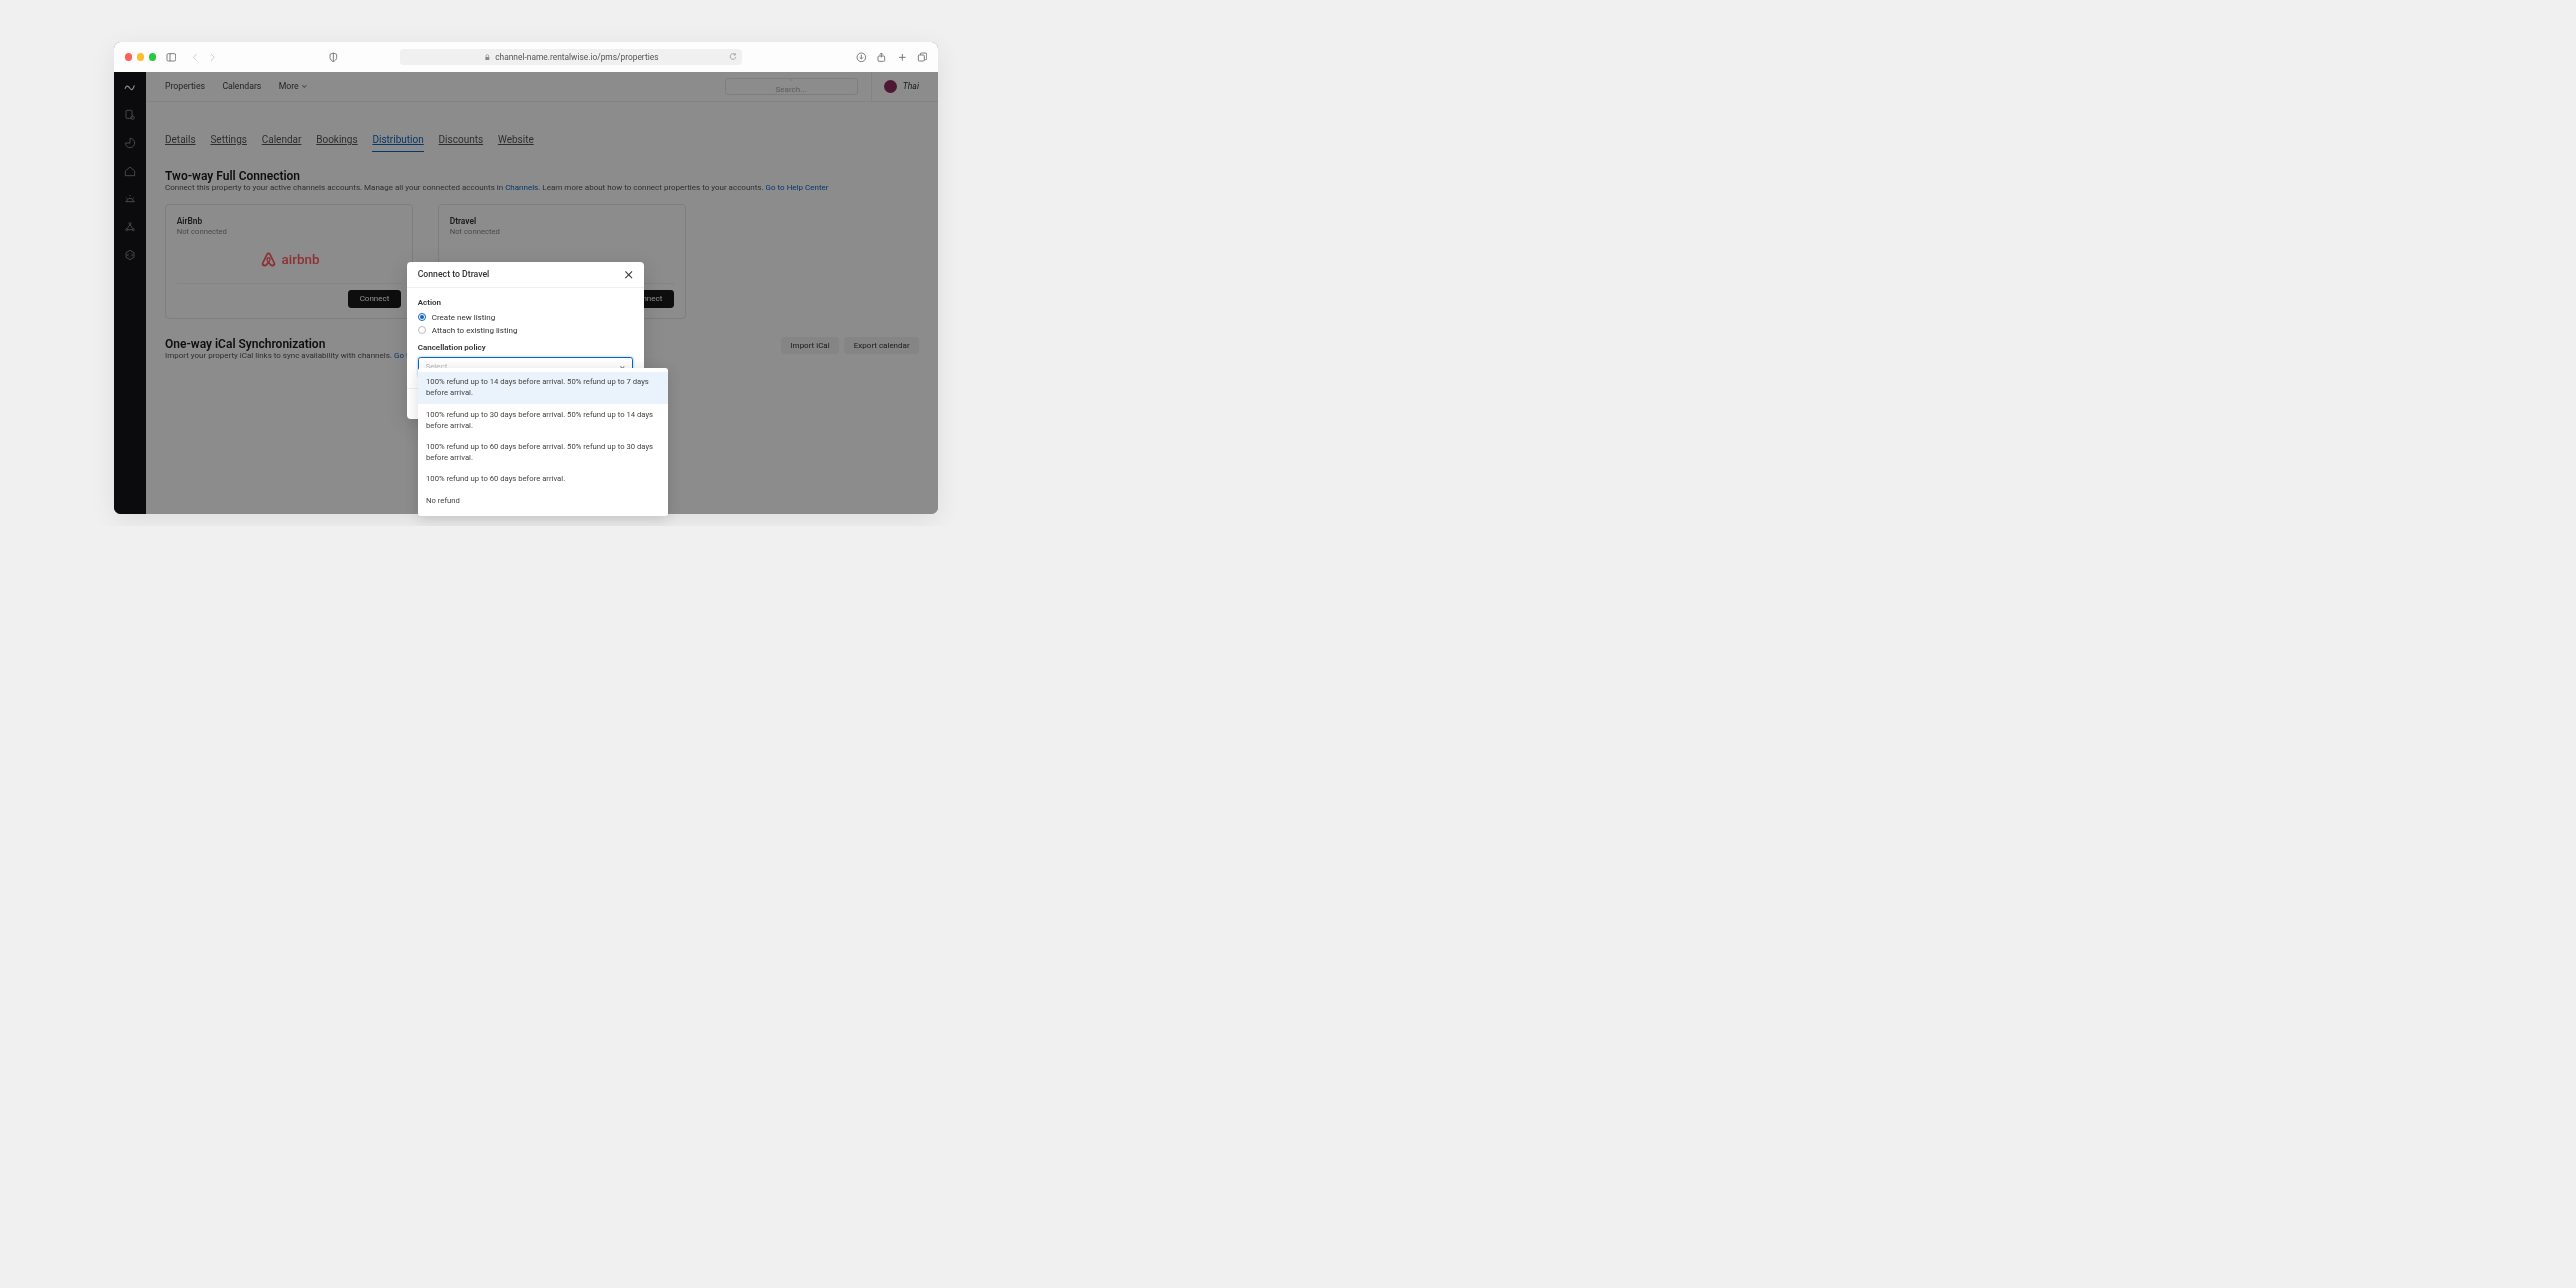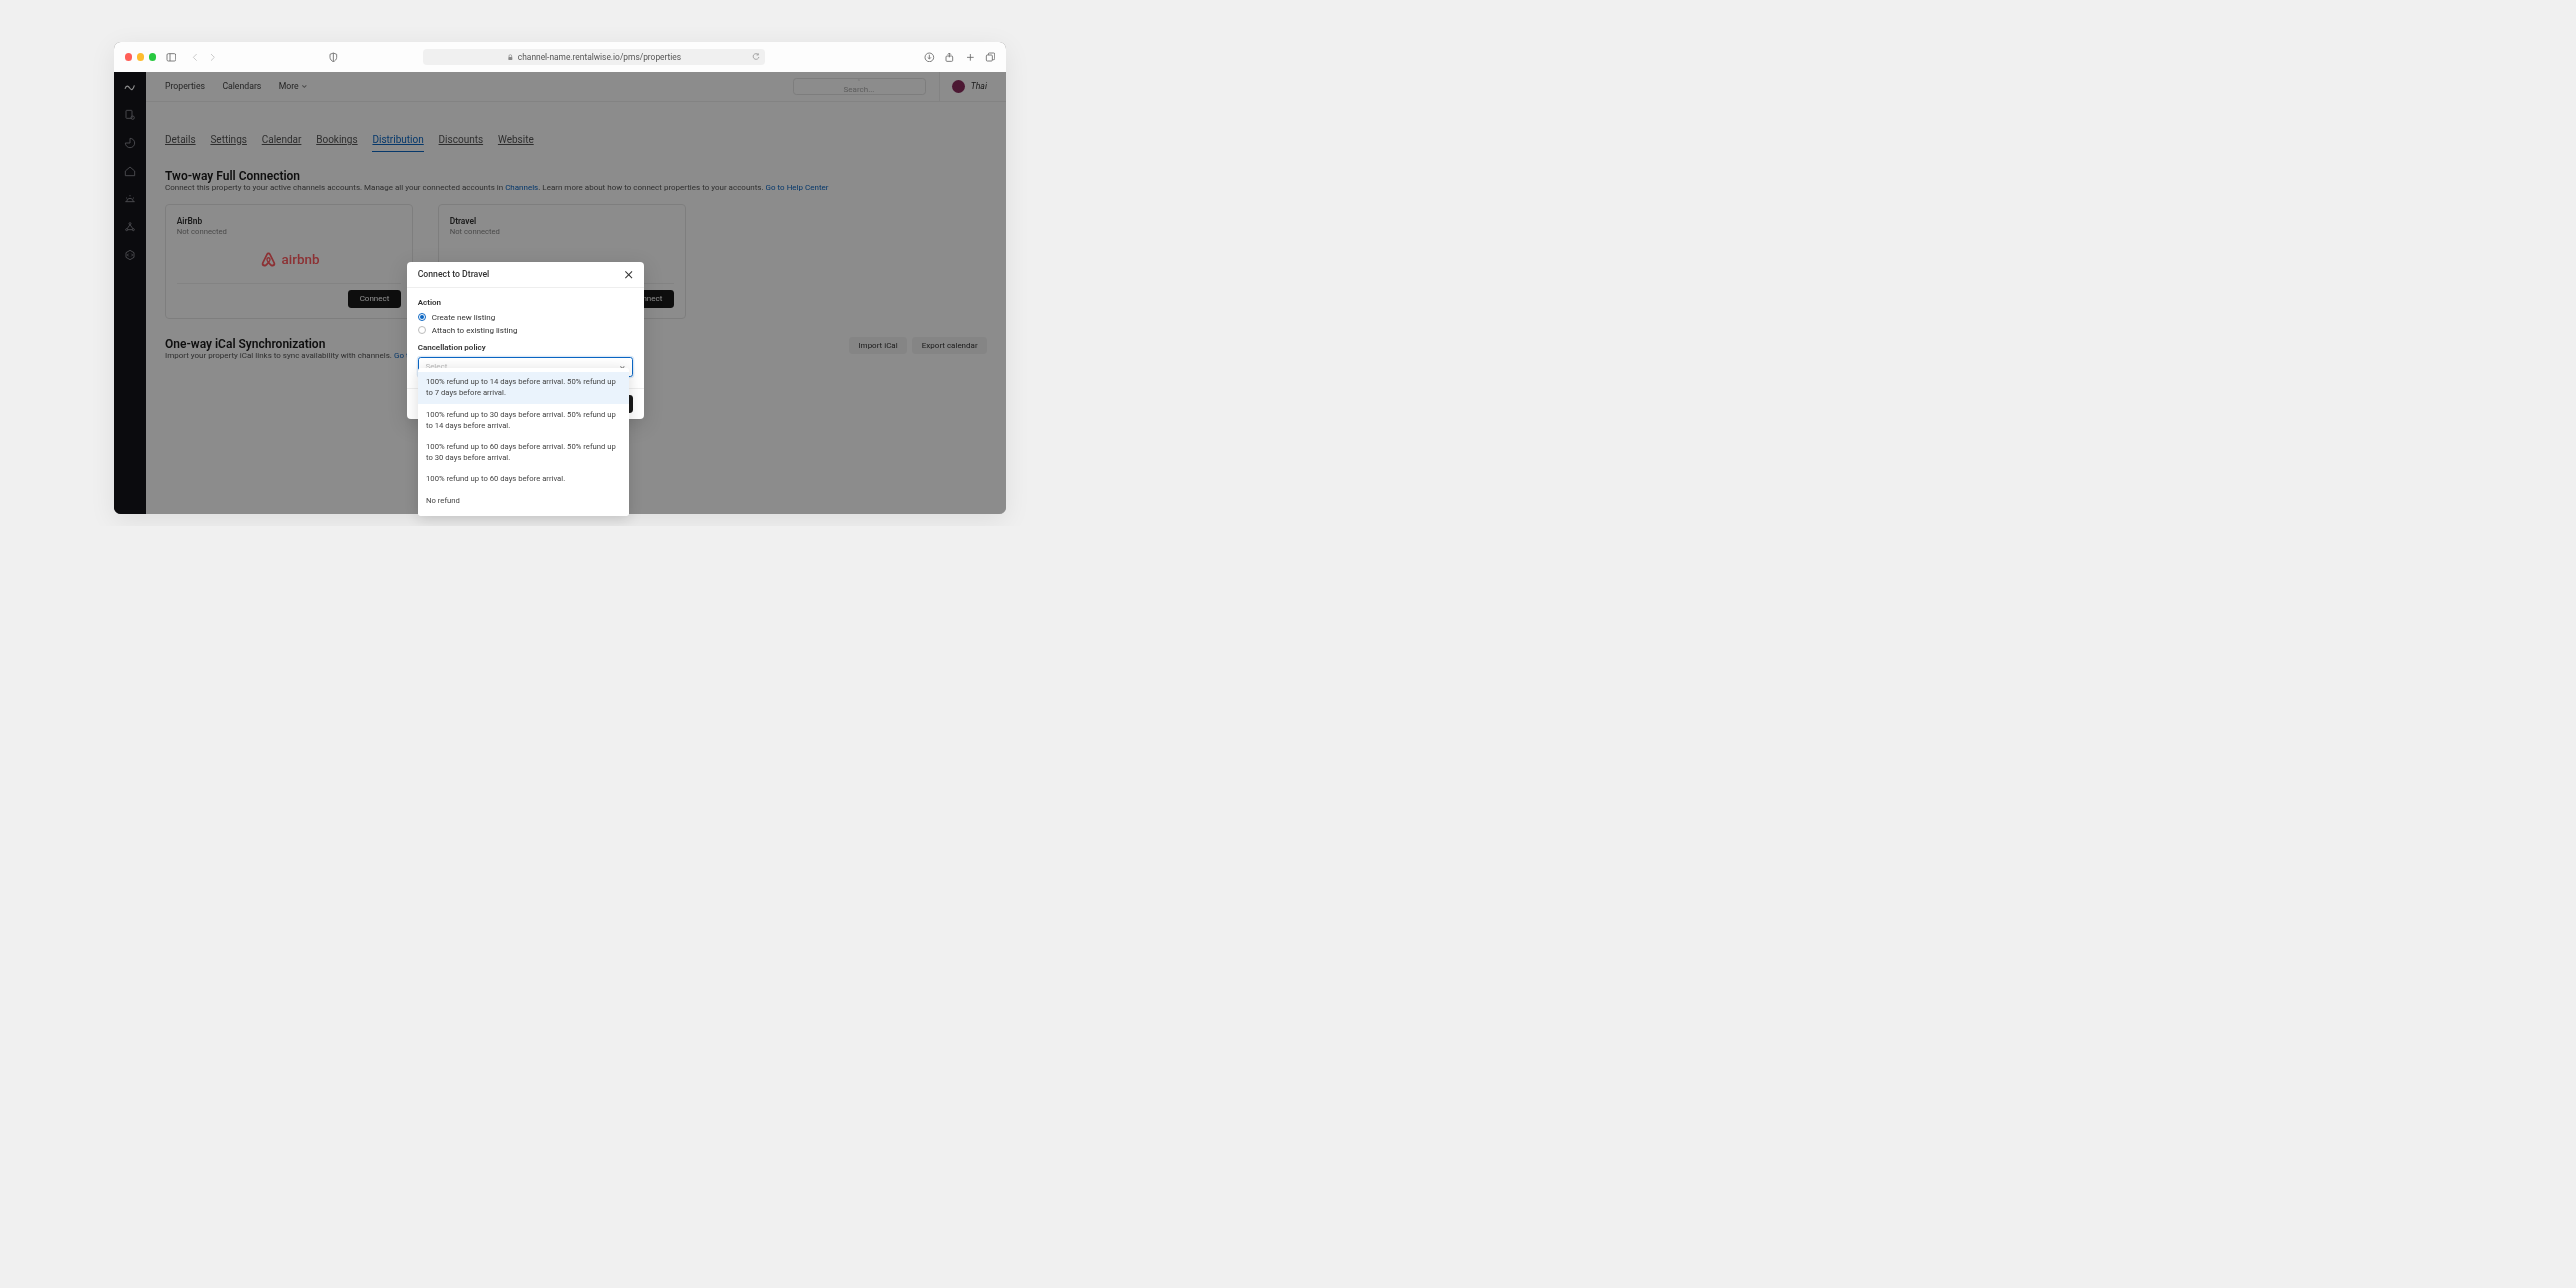--- a/index.html
+++ b/index.html
@@ -1,20 +1,20 @@
 <!DOCTYPE html>
 <html style="font-size:10.7px"><head>
 <meta charset="utf-8">
 <style>
 * { margin: 0; padding: 0; box-sizing: border-box; }
 body { font-family: -apple-system, BlinkMacSystemFont, "Segoe UI", Roboto, sans-serif; background: #f0f0f0; width: 1052px; height: 526px; overflow: hidden; font-size: 8.7px; color: #333; }
 .canvas { width: 1052px; height: 526px; position: relative; }
 
 
-.browser-window { position: absolute; left: 114px; top: 42px; width: 892px; height: 472px; background: #737373; border-radius: 6.7px; box-shadow: 0 6.7px 27px rgba(0,0,0,0.08); overflow: hidden; }
+.browser-window { position: absolute; left: 114px; top: 42px; width: 824px; height: 472px; background: #737373; border-radius: 6.7px; box-shadow: 0 6.7px 27px rgba(0,0,0,0.08); overflow: hidden; }
 .browser-toolbar { height: 30px; display: flex; align-items: center; padding: 0 10.7px; gap: 9.4px; background: #fdfdfd; }
 .traffic-lights { display: flex; gap: 4.7px; }
 .tl { width: 7.4px; height: 7.4px; border-radius: 50%; }
 .tl-red { background: #ff5f57; }
 .tl-yellow { background: #febc2e; }
 .tl-green { background: #28c840; }
 .toolbar-icon { width: 10.7px; height: 10.7px; display: flex; align-items: center; justify-content: center; color: #6b6b6b; }
 .toolbar-icon svg { width: 10.7px; height: 10.7px; stroke: currentColor; fill: none; stroke-width: 1.3; }
 .nav-arrows { display: flex; gap: 6.7px; margin-left: 4px; }
 .nav-arrows .disabled { color: #c3c3c3; }
@@ -79,21 +79,21 @@
 .modal-close { width: 9.4px; height: 9.4px; cursor: pointer; }
 .modal-body { padding: 10.7px; }
 .field-label { font-size: 8px; font-weight: 600; color: #333; margin-bottom: 5.4px; }
 .radio-row { display: flex; align-items: center; gap: 5.4px; font-size: 8px; color: #333; margin-bottom: 4px; }
 .radio { width: 8.7px; height: 8.7px; border-radius: 50%; border: 1px solid #bbb; display: inline-flex; align-items: center; justify-content: center; }
 .radio.checked { border-color: #0b66c3; }
 .radio.checked::after { content: ''; width: 4.7px; height: 4.7px; border-radius: 50%; background: #0b66c3; }
 .select-box { margin-top: 4px; height: 20px; border: 0.7px solid #0b66c3; border-radius: 2.7px; box-shadow: 0 0 0 1.3px rgba(11,102,195,0.15); display: flex; align-items: center; padding: 0 6.7px; font-size: 8px; color: #bbb; justify-content: space-between; }
 .modal-foot { padding: 6.7px 10.7px; border-top: 0.7px solid #eee; display: flex; justify-content: flex-end; gap: 5.4px; }
 
-.dropdown { position: absolute; z-index: 11; left: 418px; top: 368px; width: 211px; background: #fff; border-radius: 2.7px; box-shadow: 0 2.7px 13.4px rgba(0,0,0,0.15); padding: 4px 0; }
+.dropdown { position: absolute; z-index: 11; left: 418px; top: 368px; width: 250px; background: #fff; border-radius: 2.7px; box-shadow: 0 2.7px 13.4px rgba(0,0,0,0.15); padding: 4px 0; }
 .dd-item { padding: 5.4px 8px; font-size: 7.7px; color: #444; line-height: 1.4; cursor: pointer; }
 .dd-item.hl { background: #eaf3fc; }
 
 svg.chev { width: 6.7px; height: 6.7px; stroke: #888; fill: none; stroke-width: 1.5; }
 </style>
 </head>
 <body>
 
 <div class="canvas">
   <div class="browser-window">

